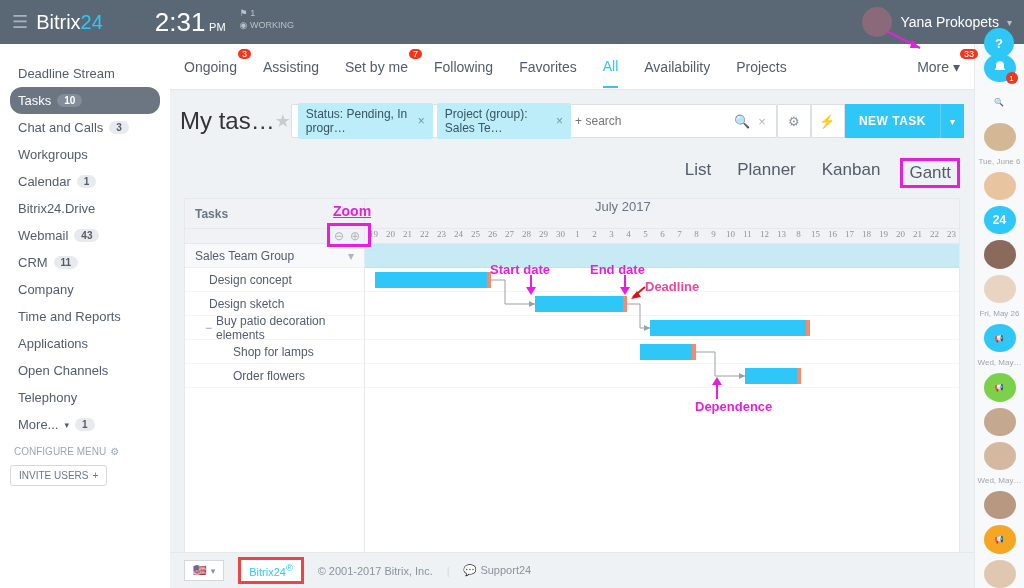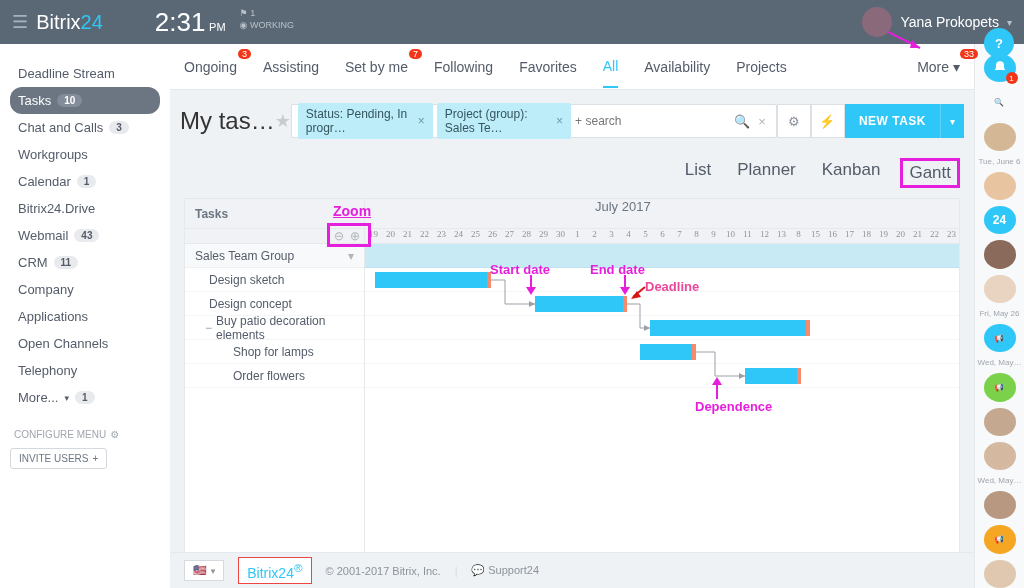--- a/index.html
+++ b/index.html
@@ -19,21 +19,21 @@
 .avatar { width: 30px; height: 30px; border-radius: 50%; background: #8a6a7a; }
 .help-btn { width: 30px; height: 30px; border-radius: 50%; background: #2fc7f7; color: #fff; display: flex; align-items: center; justify-content: center; font-weight: bold; margin-left: 18px; position: absolute; right: 10px; top: 28px; z-index: 50; }
 
 
 .wrapper { display: flex; height: calc(588px - 44px); }
 .leftnav { width: 170px; padding: 16px 10px; font-size: 13px; color: #535c69; }
 .leftnav .item { padding: 6px 8px; display: flex; align-items: center; gap: 6px; cursor: pointer; border-radius: 12px; }
 .leftnav .item.active { background: #6b7682; color: #fff; }
 .badge { background: #e8eaed; color: #535c69; font-size: 10px; padding: 1px 7px; border-radius: 9px; font-weight: 600; }
 .leftnav .item.active .badge { background: #838d99; color: #fff; }
-.leftnav .small { font-size: 10px; color: #a0a6ae; margin-top: 18px; padding: 0 4px; display: flex; align-items: center; gap: 4px; }
+.leftnav .small { font-size: 10px; color: #a0a6ae; margin-top: 8px; padding: 0 4px; display: flex; align-items: center; gap: 4px; }
 .invite-btn { border: 1px solid #d5d9de; border-radius: 3px; padding: 4px 8px; font-size: 10px; color: #6b7682; margin-top: 8px; display: inline-flex; align-items: center; gap: 4px; }
 
 .main { flex: 1; background: #eef2f4; display: flex; flex-direction: column; position: relative; }
 
 
 .subtabs { background: #fff; height: 46px; display: flex; align-items: center; border-bottom: 1px solid #e6e9ec; padding: 0 14px; gap: 26px; font-size: 14px; color: #545c6a; }
 .subtabs .tab { position: relative; cursor: pointer; padding: 12px 0; }
 .subtabs .tab.active { color: #2fc7f7; border-bottom: 2px solid #2fc7f7; }
 .subtabs .tab .cnt { position: absolute; top: 2px; right: -14px; background: #f1361a; color: #fff; font-size: 9px; border-radius: 8px; padding: 0 4px; }
 .subtabs .spacer { flex: 1; }
@@ -80,21 +80,21 @@
 .zoom-hl { position: absolute; border: 3px solid #e61fdc; }
 .zoom-label { position: absolute; color: #e61fdc; font-size: 14px; font-weight: 600; text-decoration: underline; }
 .annot { position: absolute; font-weight: 700; font-size: 13px; }
 .annot.pink { color: #e61fdc; }
 .annot.red { color: #ec4899; }
 .arrow { position: absolute; }
 
 
 .footer { position: absolute; bottom: 0; left: 170px; right: 50px; height: 36px; display: flex; align-items: center; gap: 14px; padding: 0 14px; font-size: 11px; color: #8c939c; border-top: 1px solid #e6e9ec; background: #eef2f4; }
 .flag-btn { border: 1px solid #d5d9de; padding: 3px 8px; display: flex; align-items: center; gap: 4px; background: #fff; }
-.bx-badge { color: #2fc7f7; border: 1px solid #ef4444; padding: 3px 8px; font-size: 14px; background: #fff; }
+.bx-badge { color: #2fc7f7; border: 3px solid #ef4444; padding: 3px 8px; font-size: 11px; background: #fff; }
 
 
 .rightrail { width: 50px; background: #f7f9fa; border-left: 1px solid #e6e9ec; display: flex; flex-direction: column; align-items: center; padding-top: 10px; gap: 6px; font-size: 8px; color: #8c939c; }
 .rail-icon { width: 32px; height: 32px; border-radius: 50%; background: #e1e5e9; position: relative; }
 .rail-icon.bell { background: #2fc7f7; display: flex; align-items: center; justify-content: center; }
 .rail-icon.bell .dot { position: absolute; bottom: -2px; right: -2px; width: 12px; height: 12px; background: #f1361a; border-radius: 50%; color: #fff; font-size: 8px; display: flex; align-items: center; justify-content: center; }
 .rail-icon.b24 { background: #2fc7f7; color: #fff; display: flex; align-items: center; justify-content: center; font-weight: bold; font-size: 12px; }
 .rail-icon.green { background: #7bd24a; display: flex; align-items: center; justify-content: center; }
 .rail-icon.orange { background: #f5a623; display: flex; align-items: center; justify-content: center; }
 .rail-label { font-size: 8px; color: #a0a6ae; text-align: center; }
@@ -151,20 +151,23 @@
     <div class="item">
         <span>Webmail</span>
         <span class="badge">43</span>
       </div>
     <div class="item">
         <span>CRM</span>
         <span class="badge">11</span>
       </div>
     <div class="item">
         <span>Company</span>
+      </div>
+    <div class="item">
+        <span>Time and Reports</span>
       </div>
     <div class="item">
         <span>Applications</span>
       </div>
     <div class="item">
         <span>Open Channels</span>
       </div>
     <div class="item">
         <span>Telephony</span>
       </div>
@@ -245,22 +248,22 @@
         <div class="gantt-left">
           <div class="hdr">Tasks</div>
           <div style="height:15px;background:#f0f2f5;border-bottom:1px solid #e6e9ec;display:flex;align-items:center;justify-content:flex-end;padding-right:4px;gap:6px">
             <span style="color:#b0b6bc;font-size:12px">⊖</span>
             <span style="color:#b0b6bc;font-size:12px">⊕</span>
           </div>
           <div class="group">
               <span>Sales Team Group</span>
               <span style="margin-left:auto;color:#b0b6bc">▾</span>
             </div>
+          <div class="task">Design concept</div>
           <div class="task">Design sketch</div>
-          <div class="task">Design concept</div>
           <div class="task sub">
               <span style="margin-left:-16px;margin-right:4px;color:#9aa0a7">−</span>
               <span>Buy patio decoration elements</span>
             </div>
           <div class="task indent2">Shop for lamps</div>
           <div class="task indent2">Order flowers</div>
         </div>
         <div class="gantt-right">
           <div class="timeline-hdr">
             <div class="month-label" style="left:230px">July 2017</div>

